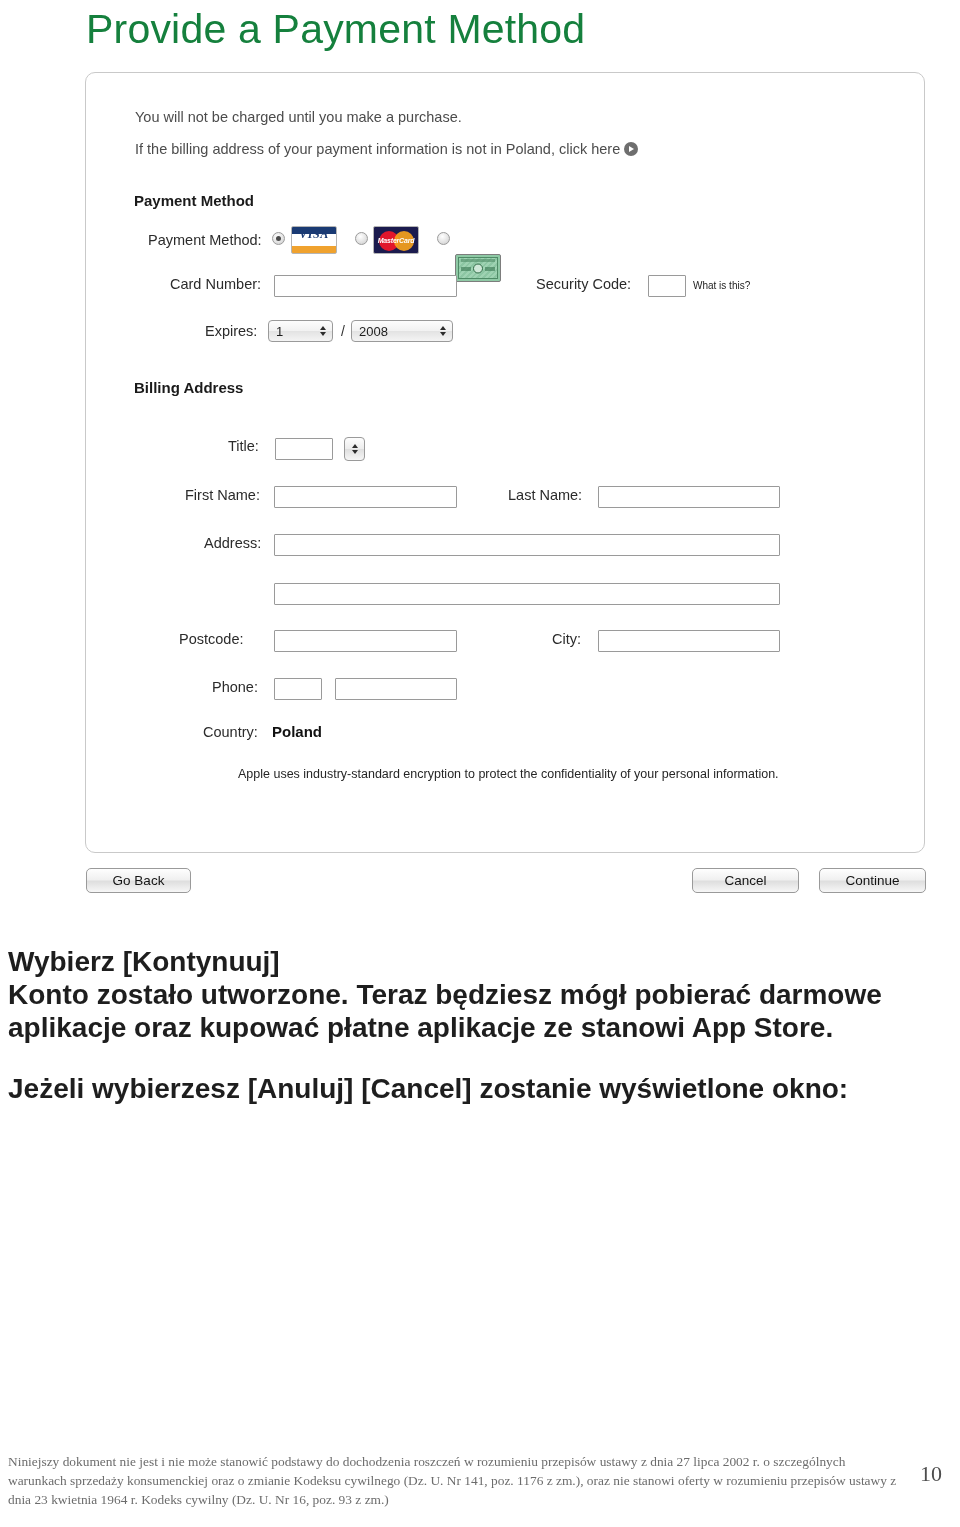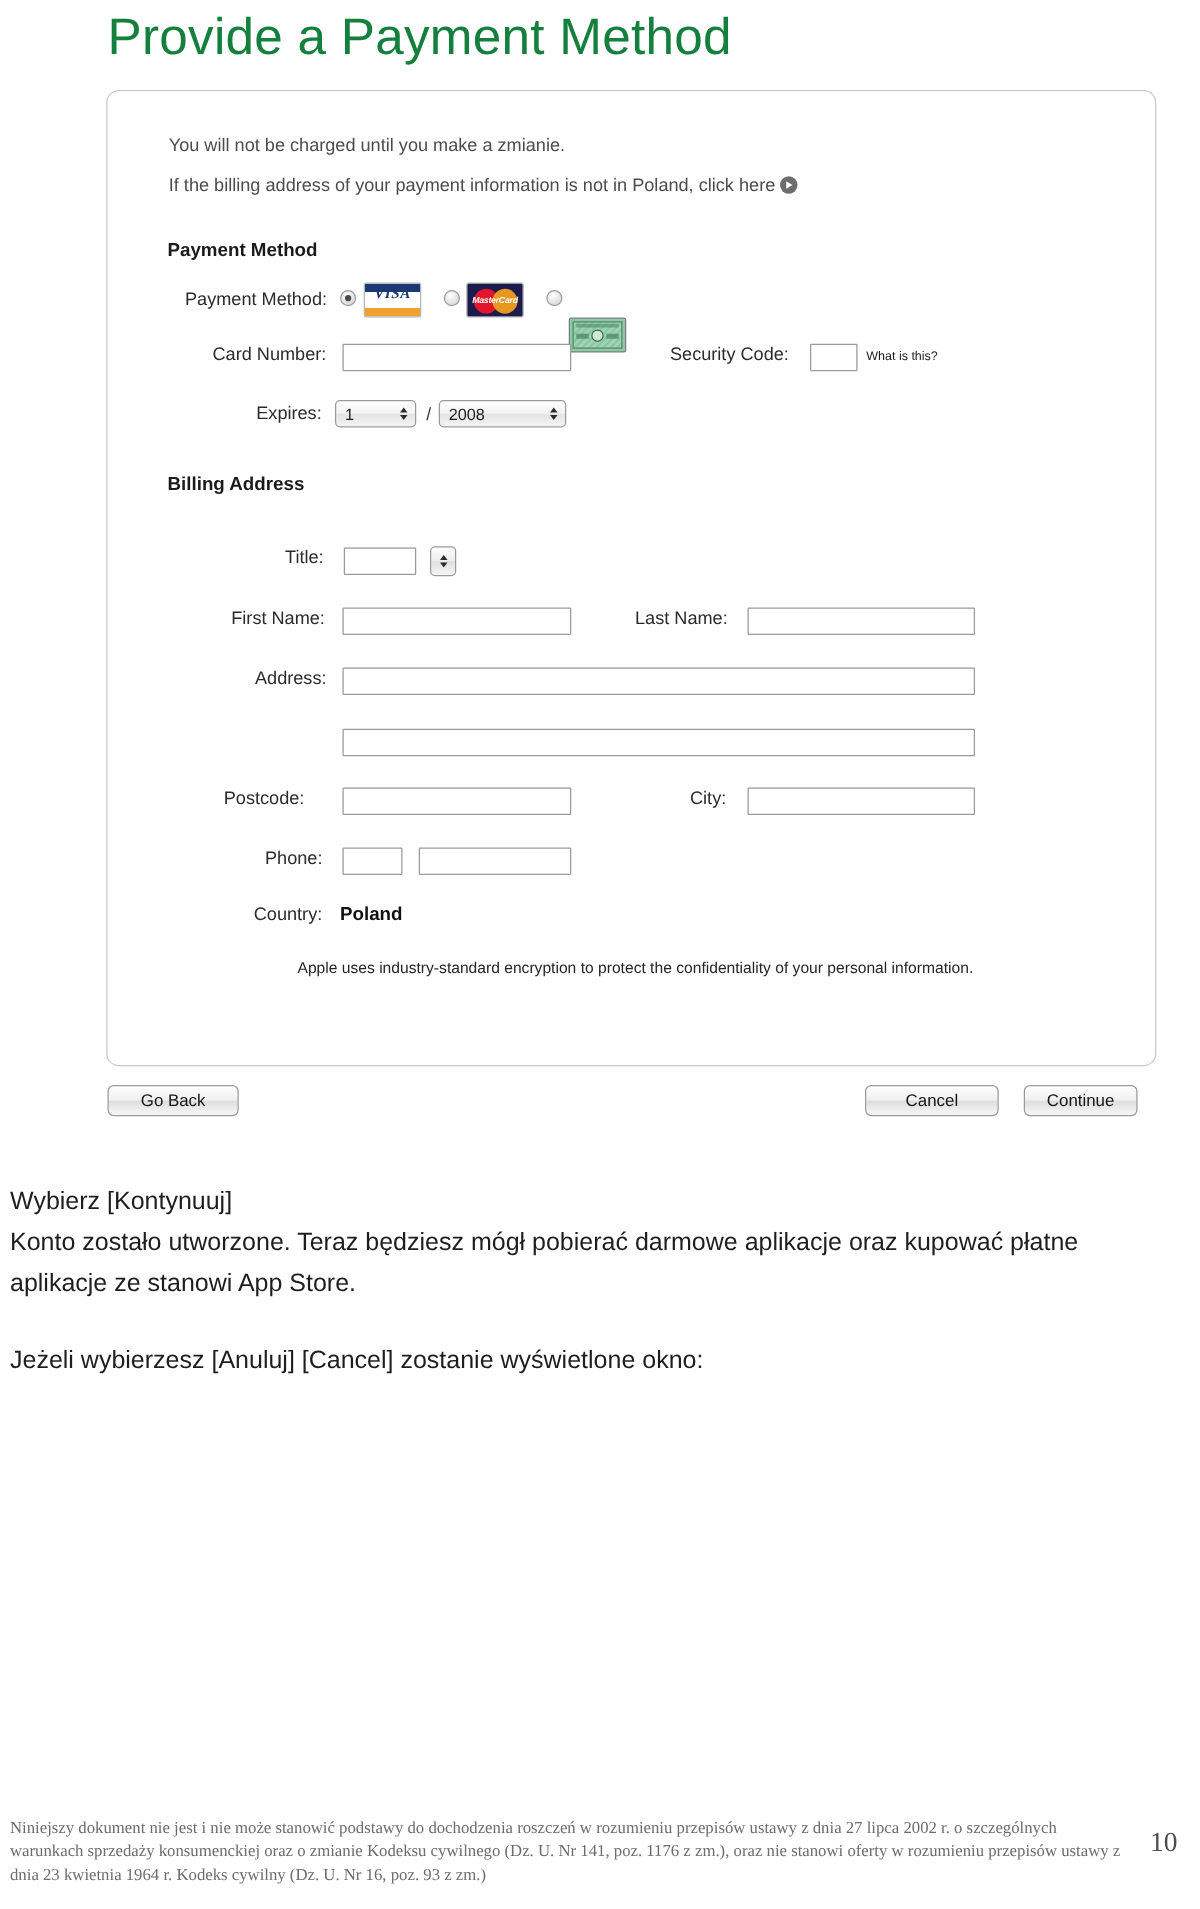--- a/index.html
+++ b/index.html
@@ -312,24 +312,24 @@
     font-size: 13.5px;
     color: #141414;
     white-space: nowrap;
   }
 
   
   .body-copy {
     position: absolute;
     left: 8px; top: 945px;
     width: 930px;
-    font-size: 20px;
+    font-size: 28px;
     line-height: 33px;
     color: #1e1e1e;
-    font-weight: 400;
+    font-weight: 700;
   }
   .body-copy .gap { display: block; height: 28px; }
 
   
   .footer {
     position: absolute;
     left: 8px; bottom: 18px;
     width: 890px;
     font-family: "Liberation Serif", serif;
     font-size: 13.4px;
@@ -351,21 +351,21 @@
   <span class="lock-ico"></span>
   <span class="secure-label">Secure Connection</span>
 </div>
 
 <div class="shot">
 
   <div class="shot-title">Provide a Payment Method</div>
 
   <div class="panel"></div>
 
-  <div class="intro-line intro-1">You will not be charged until you make a zmianie.</div>
+  <div class="intro-line intro-1">You will not be charged until you make a purchase.</div>
 
   <div class="intro-line intro-2">
     <span>If the billing address of your payment information is not in Poland, click here</span><span class="arrow-circle"></span>
   </div>
 
   <div class="section-head sec-payment">Payment Method</div>
 
   <div class="fld-label" style="left:148px; top:232px;">Payment Method:</div>
 
   <div class="radio on" style="left:272px; top:232px;"></div>
@@ -442,21 +442,21 @@
   <input class="tinput" style="left: 274px; top: 678px; width: 48px;" value="">
   <input class="tinput" style="left: 335px; top: 678px; width: 122px;" value="">
 
   <div class="fld-label" style="left:203px; top:724px;">Country:</div>
   <div class="country-val" style="left:272px; top:723px;">Poland</div>
 
   <div class="encrypt-note">Apple uses industry-standard encryption to protect the confidentiality of your personal information.</div>
 
   <div class="btn" style="left:86px; top:868px; width:105px;">Go Back</div>
   <div class="btn" style="left:692px; top:868px; width:107px;">Cancel</div>
-  <div class="btn" style="left:819px; top:868px; width:91px;">Continue</div>
+  <div class="btn" style="left:819px; top:868px; width:107px;">Continue</div>
 </div>
 
 <div class="body-copy">
   <div>Wybierz [Kontynuuj]</div>
   <div>Konto zostało utworzone. Teraz będziesz mógł pobierać darmowe aplikacje oraz kupować płatne aplikacje ze stanowi App Store.</div>
   <span class="gap"></span>
   <div>Jeżeli wybierzesz [Anuluj] [Cancel] zostanie wyświetlone okno:</div>
 </div>
 
 <div class="footer">Niniejszy dokument nie jest i nie może stanowić podstawy do dochodzenia roszczeń w rozumieniu przepisów ustawy z dnia 27 lipca 2002 r. o szczególnych warunkach sprzedaży konsumenckiej oraz o zmianie Kodeksu cywilnego (Dz. U. Nr 141, poz. 1176 z zm.), oraz nie stanowi oferty w rozumieniu przepisów ustawy z dnia 23 kwietnia 1964 r. Kodeks cywilny (Dz. U. Nr 16, poz. 93 z zm.)</div>

